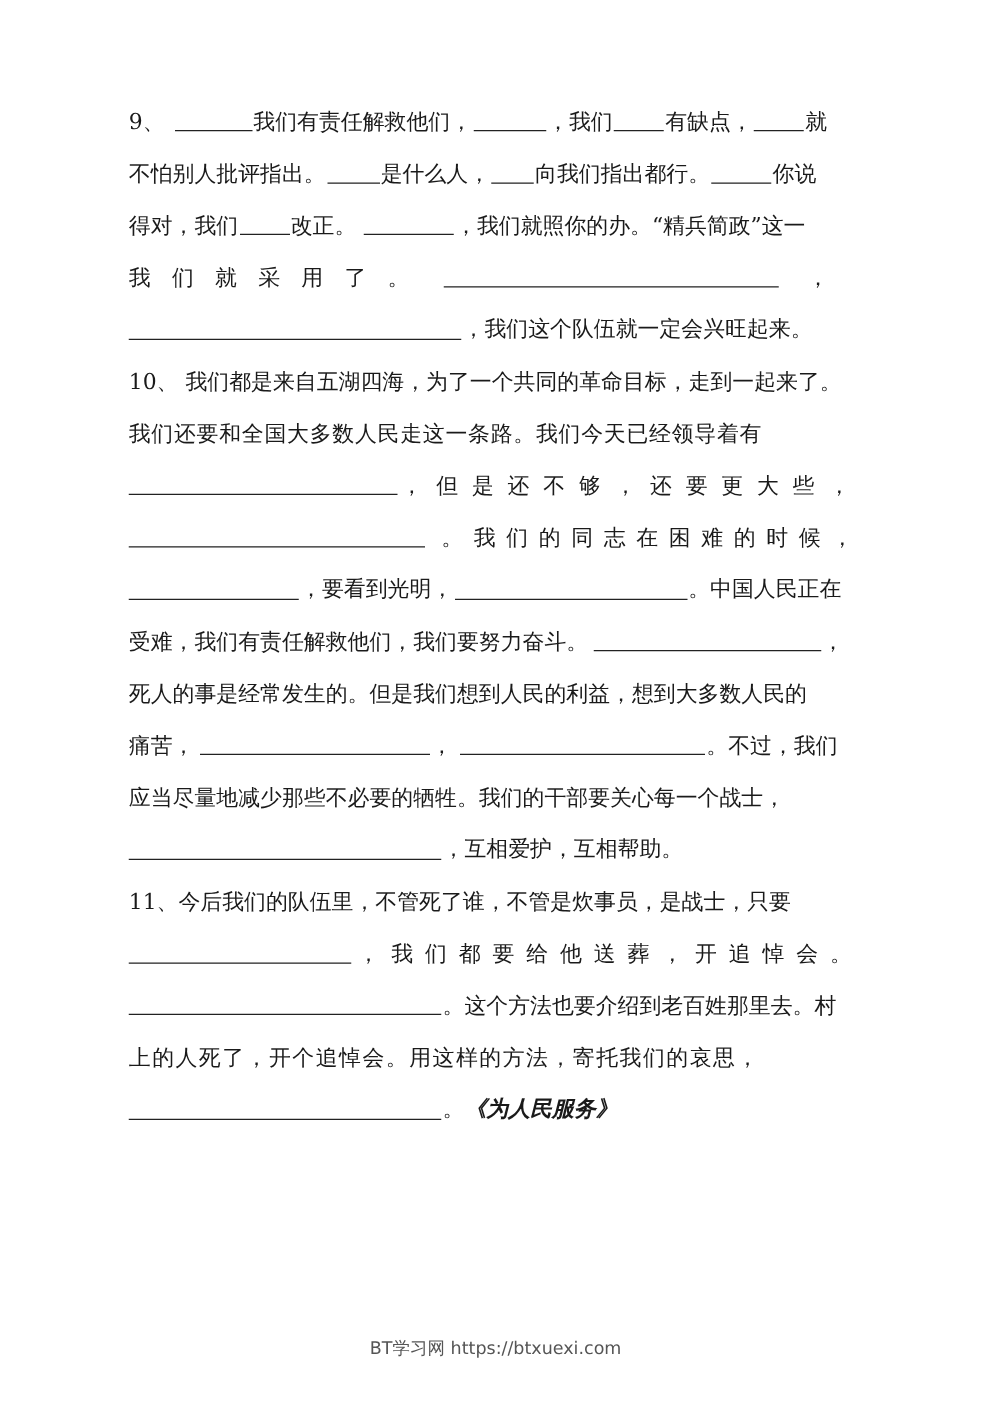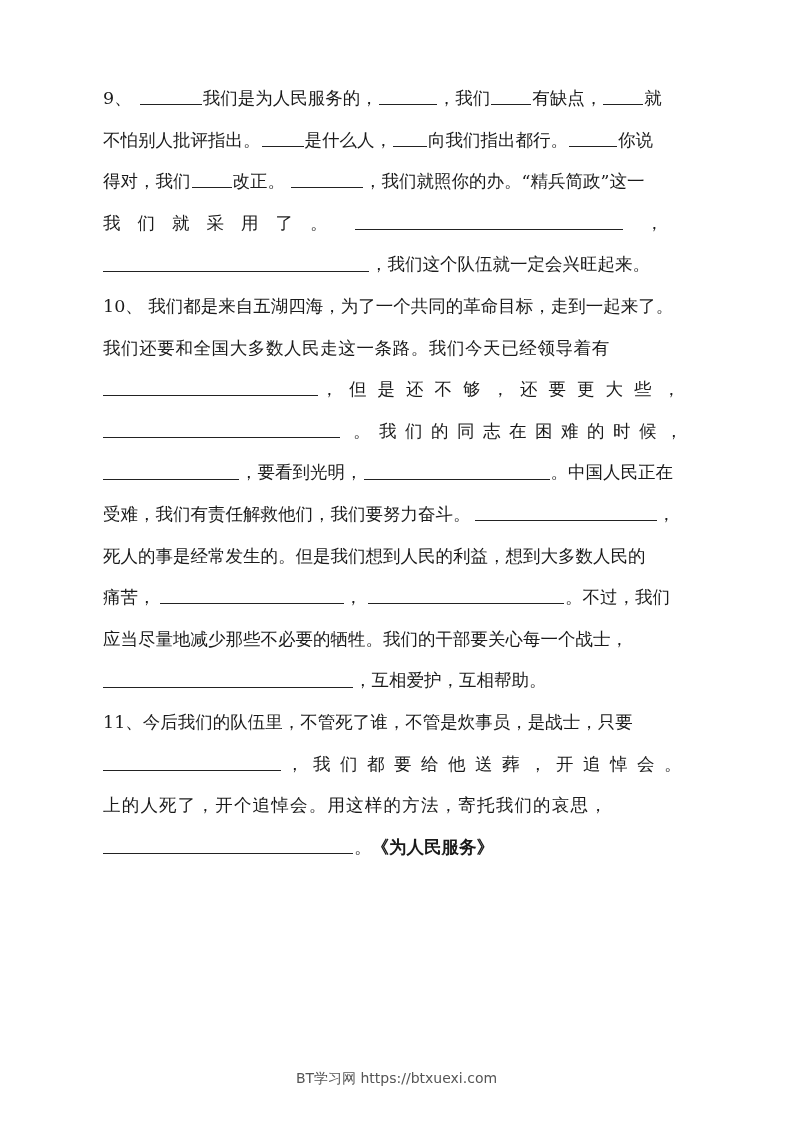--- a/index.html
+++ b/index.html
@@ -34,41 +34,42 @@
       border-bottom: 1px solid #222;
       height: 18px;
       margin: 0 1px;
       vertical-align: baseline;
       position: relative;
       top: -3px;
     }
     .title-bold {
       font-family: "DejaVu Sans", "Liberation Sans", sans-serif;
       font-weight: bold;
+      font-style: italic;
     }
     .footer {
       position: absolute;
       top: 1070px;
       left: 0;
       width: 793px;
       text-align: center;
       font-family: "DejaVu Sans", "Liberation Sans", sans-serif;
       font-size: 14px;
       color: #555;
     }
   </style>
 </head>
 <body>
 
 <div class="page">
 
   <div class="line">
     <span>9、</span>
     <span class="blank" style="width:62px;margin-left:8px"></span>
-    <span>我们是为人民服务的，</span>
+    <span>我们有责任解救他们，</span>
     <span class="blank" style="width:58px"></span>
     <span>，我们</span>
     <span class="blank" style="width:40px"></span>
     <span>有缺点，</span>
     <span class="blank" style="width:40px"></span>
     <span>就</span>
   </div>
   <div class="line">
     <span>不怕别人批评指出。</span>
     <span class="blank" style="width:42px"></span>
@@ -139,20 +140,24 @@
   </div>
 
   <div class="line">
     <span>11、今后我们的队伍里，不管死了谁，不管是炊事员，是战士，只要</span>
   </div>
   <div class="line">
     <span class="blank" style="width:188px;margin-left:0"></span>
     <span style="letter-spacing:9.5px;margin-left:4px">，我们都要给他送葬，开追悼会。</span>
   </div>
   <div class="line">
+    <span class="blank" style="width:250px;margin-left:0"></span>
+    <span>。这个方法也要介绍到老百姓那里去。村</span>
+  </div>
+  <div class="line">
     <span style="letter-spacing:1.2px">上的人死了，开个追悼会。用这样的方法，寄托我们的哀思，</span>
   </div>
   <div class="line">
     <span class="blank" style="width:250px;margin-left:0"></span>
     <span>。</span>
     <span class="title-bold">《为人民服务》</span>
   </div>
 </div>
 
 <div class="footer">BT学习网 https://btxuexi.com</div>

